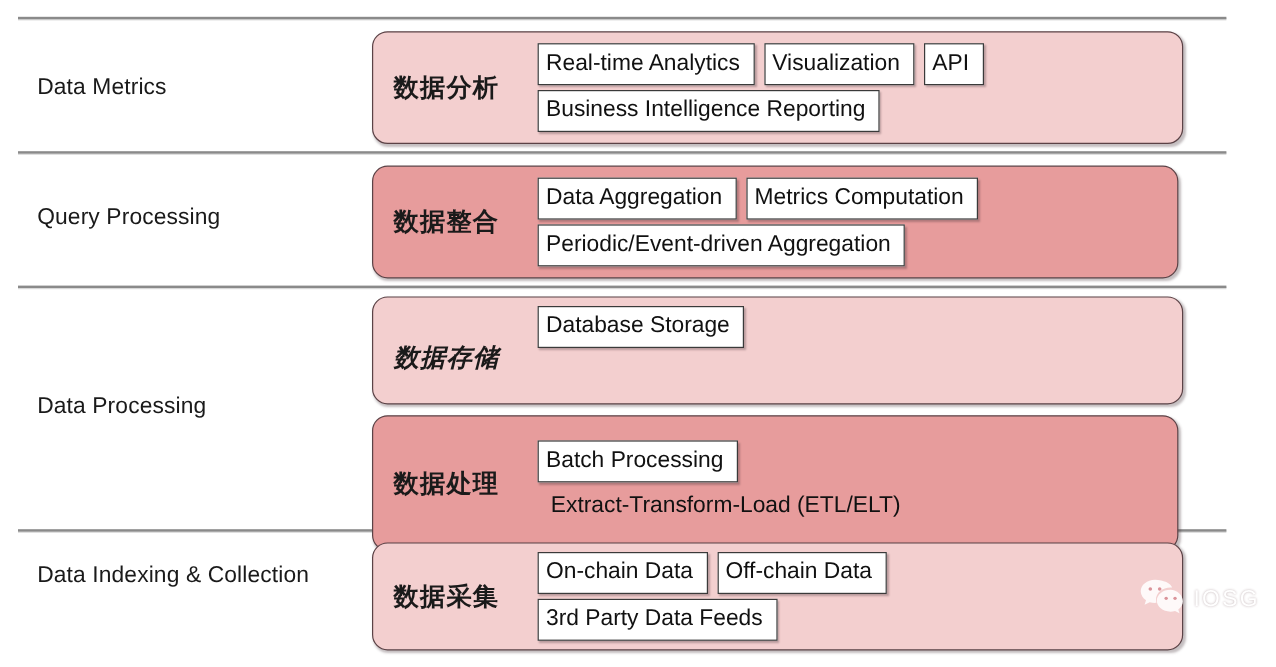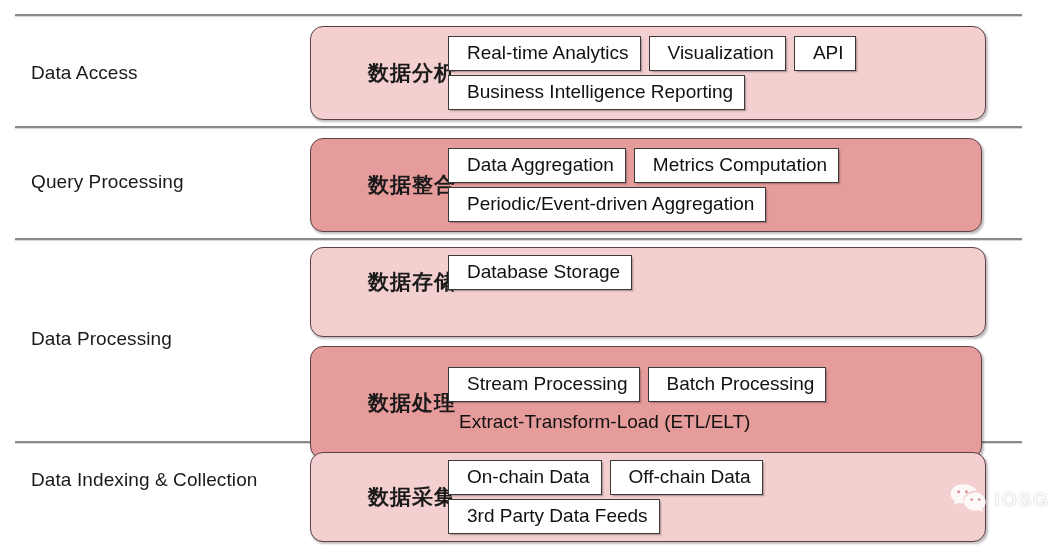--- a/index.html
+++ b/index.html
@@ -63,21 +63,20 @@
 
   .group-title {
     position: absolute;
     left: 17px;
     font-size: 21px;
     font-weight: bold;
     color: #1a1a1a;
     white-space: nowrap;
     letter-spacing: 1px;
     font-family: "DejaVu Sans", "Liberation Sans", sans-serif;
-    margin-left: 40px;
   }
 
   
   .items {
     position: absolute;
     left: 137px;
     right: 8px;
     top: 7px;
     bottom: 7px;
     display: flex;
@@ -91,21 +90,21 @@
     display: flex;
     flex-direction: row;
     gap: 8px;
     align-items: flex-start;
   }
 
   .chip {
     background: #ffffff;
     border: 1.6px solid #3a3a3a;
     box-sizing: border-box;
-    padding: 3px 11px 4px 18px;
+    padding: 3px 11px 4px 6px;
     font-size: 19px;
     color: #111111;
     line-height: 26px;
     white-space: nowrap;
     box-shadow: 1.5px 1.8px 1.5px rgba(70,50,55,0.33);
   }
 
   .plaintext {
     font-size: 19px;
     color: #111111;
@@ -137,21 +136,21 @@
 <body>
 
 <div id="stack">
 
   <div class="rule" style="top:14px;"></div>
   <div class="rule" style="top:126px;"></div>
   <div class="rule" style="top:238px;"></div>
   <div class="rule" style="top:441px;"></div>
 
   <div class="tier" style="top:16px;height:110px;">
-    <div class="tier-label" style="top:46px;">Data Access</div>
+    <div class="tier-label" style="top:46px;">Data Metrics</div>
 
     <div class="group light" style="top:10px;height:94px;width:676px;">
       <div class="group-title">数据分析</div>
       <div class="items center-align">
         <div class="item-row">
           <div class="chip">Real-time Analytics</div>
           <div class="chip">Visualization</div>
           <div class="chip">API</div>
         </div>
         <div class="item-row">
@@ -175,33 +174,32 @@
           <div class="chip">Periodic/Event-driven Aggregation</div>
         </div>
       </div>
     </div>
   </div>
 
   <div class="tier" style="top:240px;height:201px;">
     <div class="tier-label" style="top:88px;">Data Processing</div>
 
     <div class="group light" style="top:7px;height:90px;width:676px;">
-      <div class="group-title" style="top:20px;">数据存储</div>
+      <div class="group-title" style="top:36px;font-style:italic;">数据存储</div>
       <div class="items top-align">
         <div class="item-row">
           <div class="chip">Database Storage</div>
         </div>
       </div>
     </div>
 
     <div class="group dark" style="top:106px;height:113px;width:672px;">
       <div class="group-title">数据处理</div>
       <div class="items center-align">
         <div class="item-row">
-          <div class="chip">Stream Processing</div>
           <div class="chip">Batch Processing</div>
         </div>
         <div class="item-row">
           <div class="plaintext">Extract-Transform-Load (ETL/ELT)</div>
         </div>
       </div>
     </div>
   </div>
 
   <div class="tier" style="top:443px;height:81px;">

